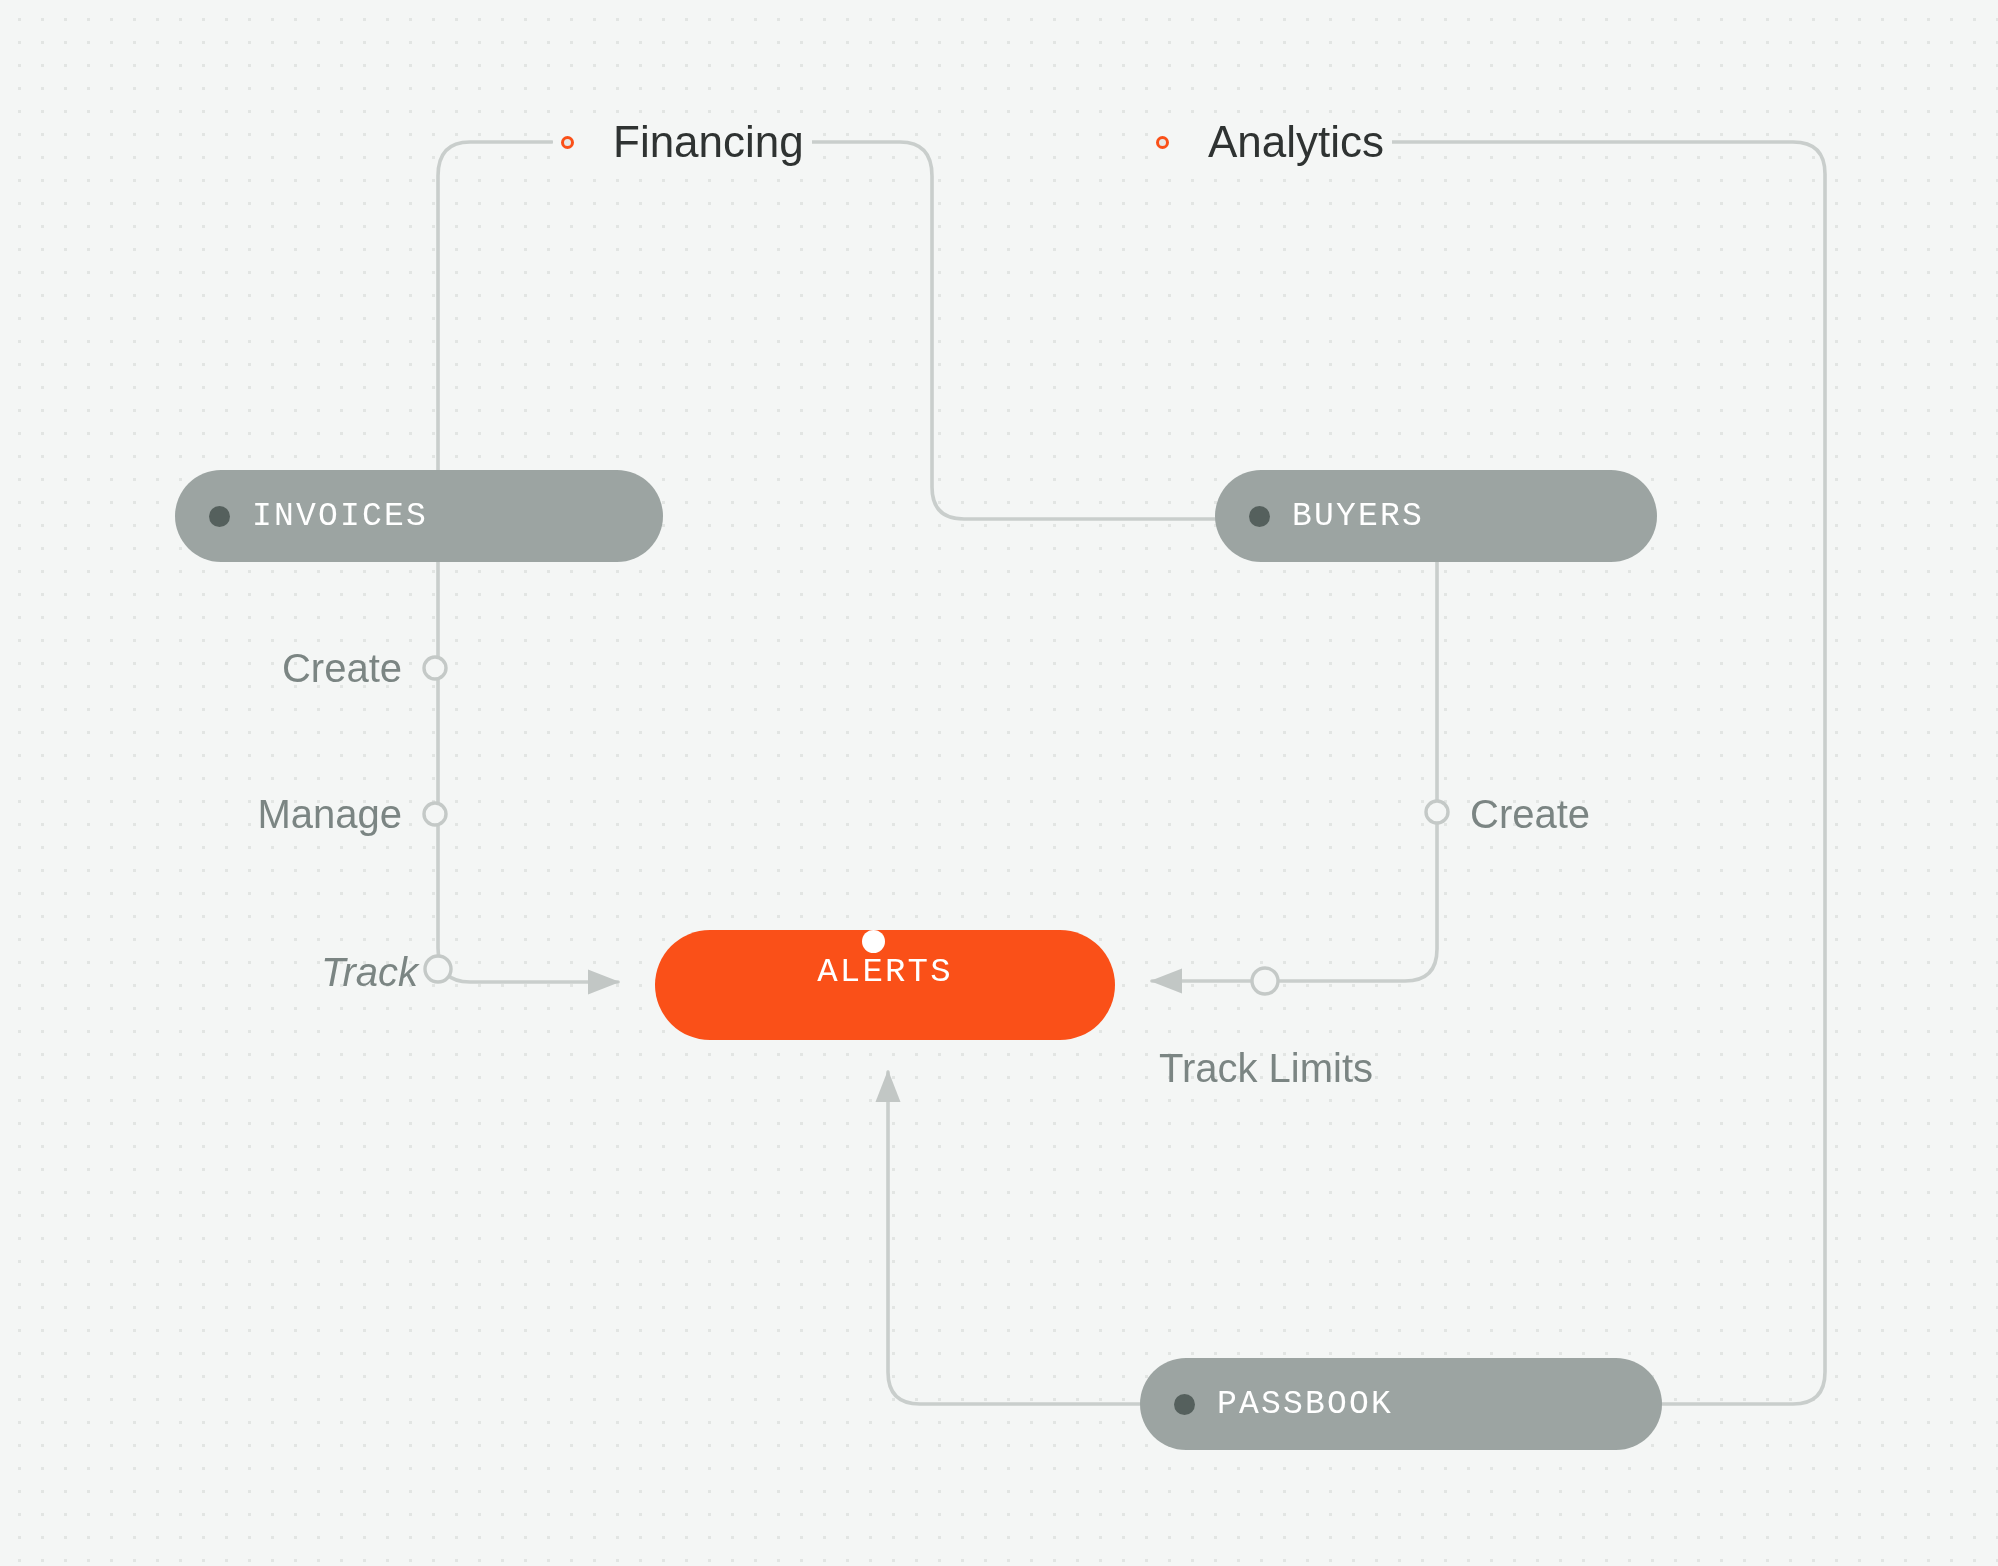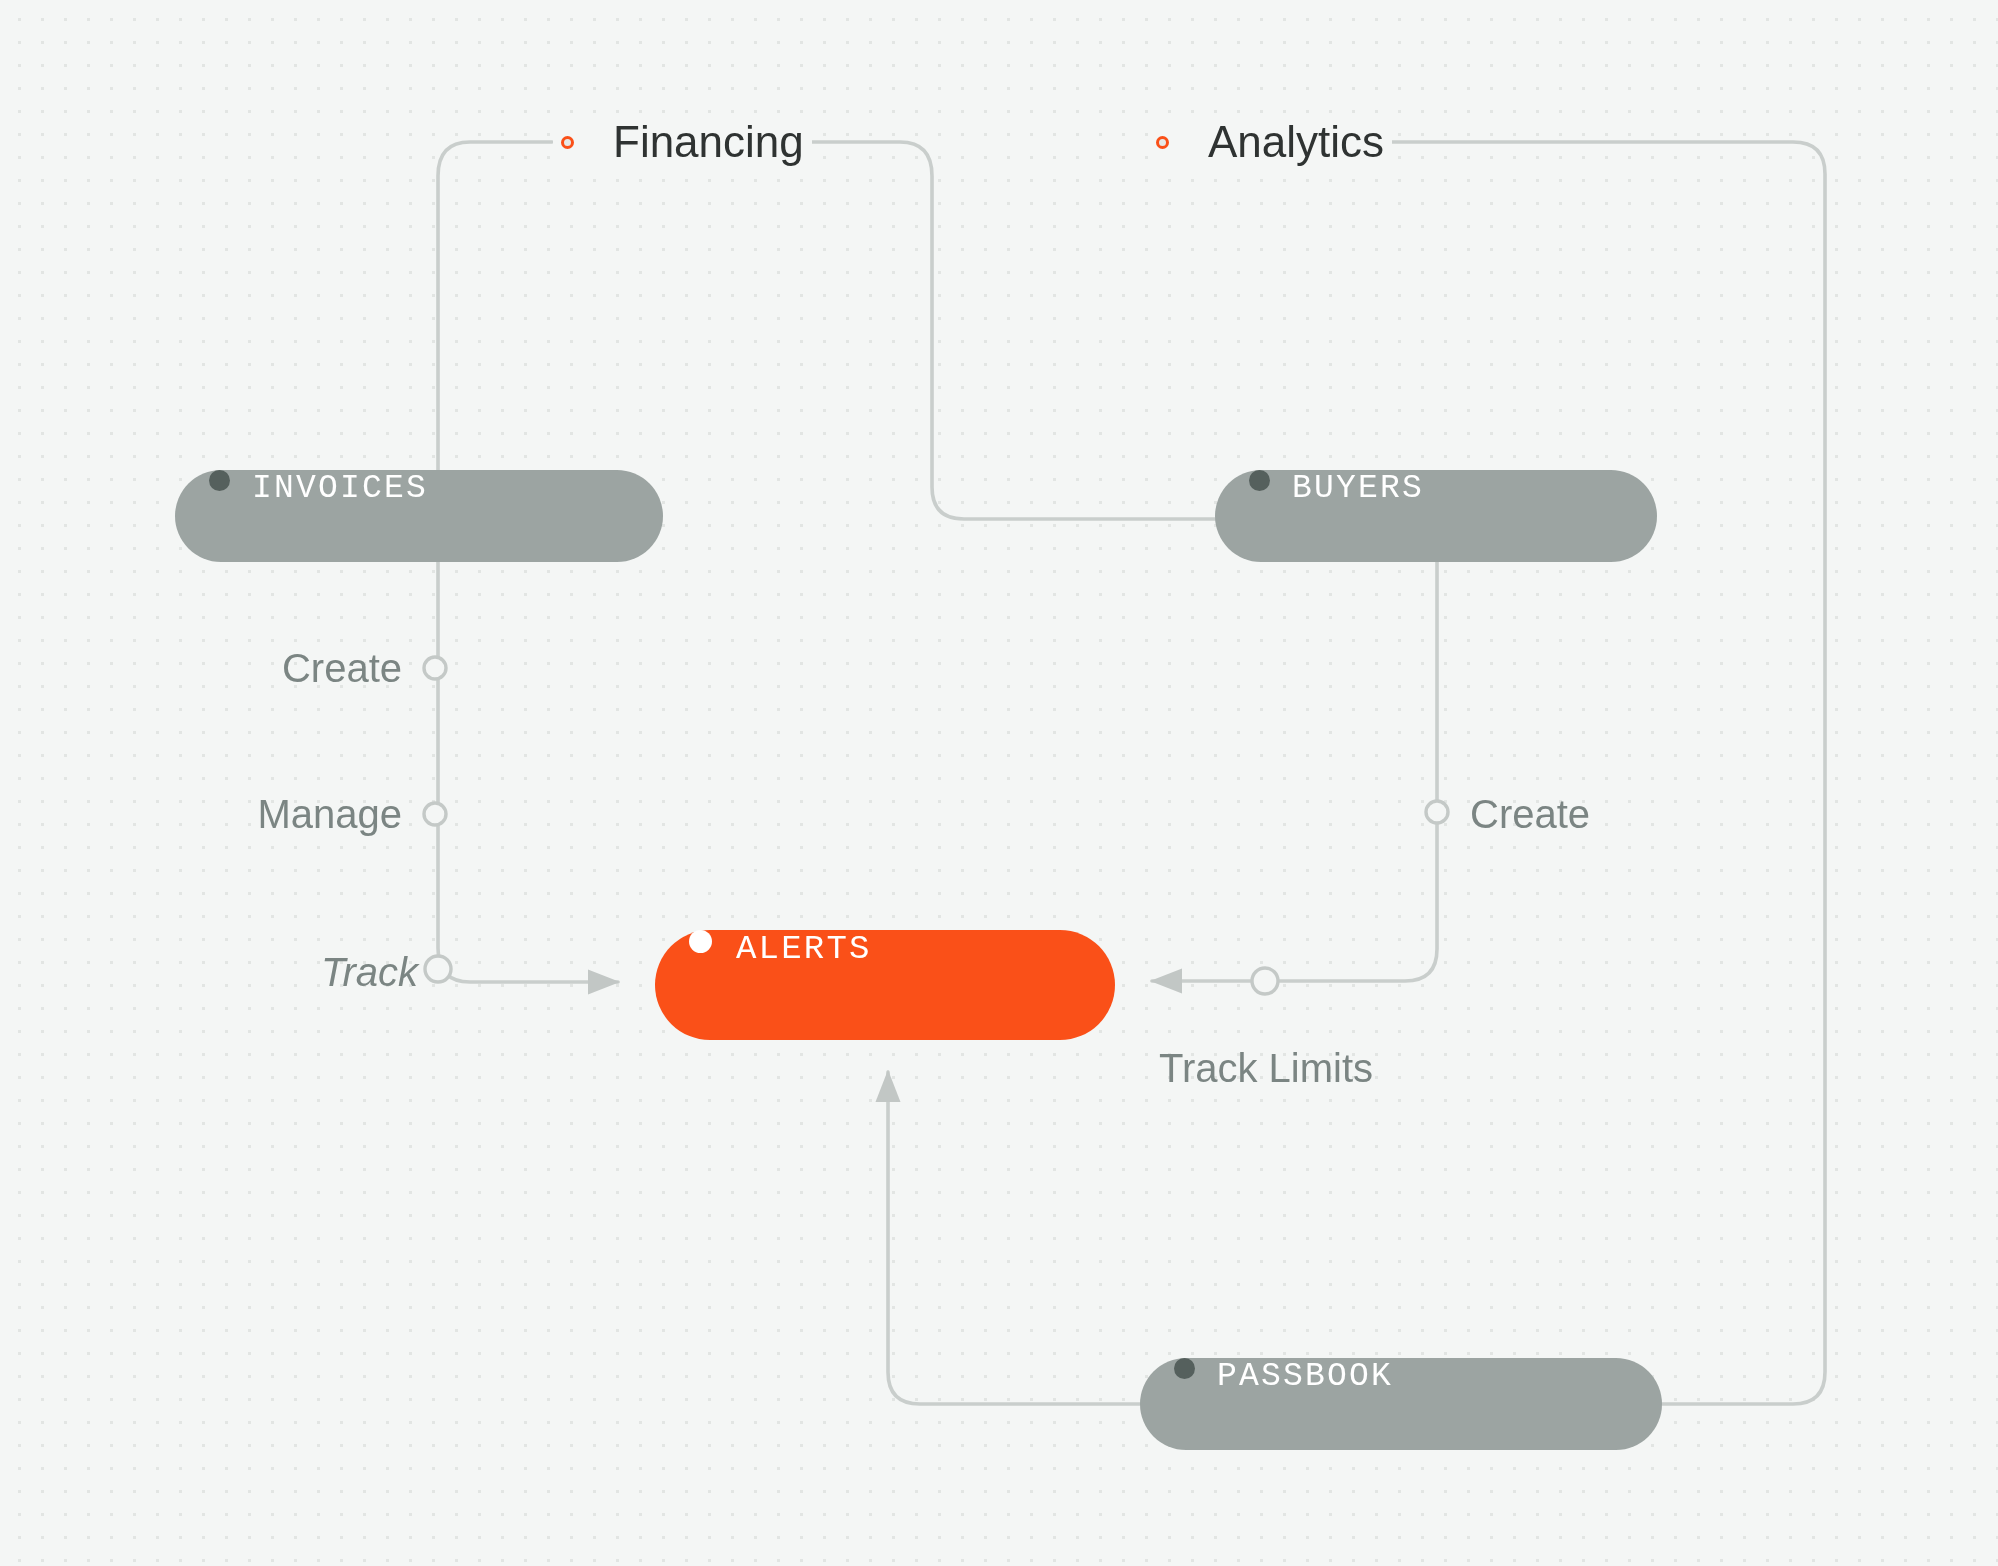--- a/index.html
+++ b/index.html
@@ -22,21 +22,21 @@
     position: absolute;
     left: 0; top: 0;
     width: 1998px;
     height: 1566px;
   }
 
   
   .node {
     position: absolute;
     display: flex;
-    align-items: flex-start;
+    align-items: center;
     box-sizing: border-box;
     border-radius: 999px;
     padding: 0 34px;
     font-family: "Liberation Mono", monospace;
     letter-spacing: 2.2px;
     white-space: nowrap;
   }
   .node .dot {
     border-radius: 50%;
     flex: 0 0 auto;
@@ -51,20 +51,21 @@
     width: 21px; height: 21px;
     background: #55605d;
     margin-right: 22px;
   }
   .node.kind-default .label {
     color: #ffffff;
     font-size: 33px;
   }
   .node.kind-accent {
     background: #fa5018;
+    flex-direction: column;
   }
   .node.kind-accent .dot {
     width: 23px; height: 23px;
     background: #ffffff;
     margin-right: 24px;
   }
   .node.kind-accent .label {
     color: #ffffff;
     font-size: 34px;
   }

